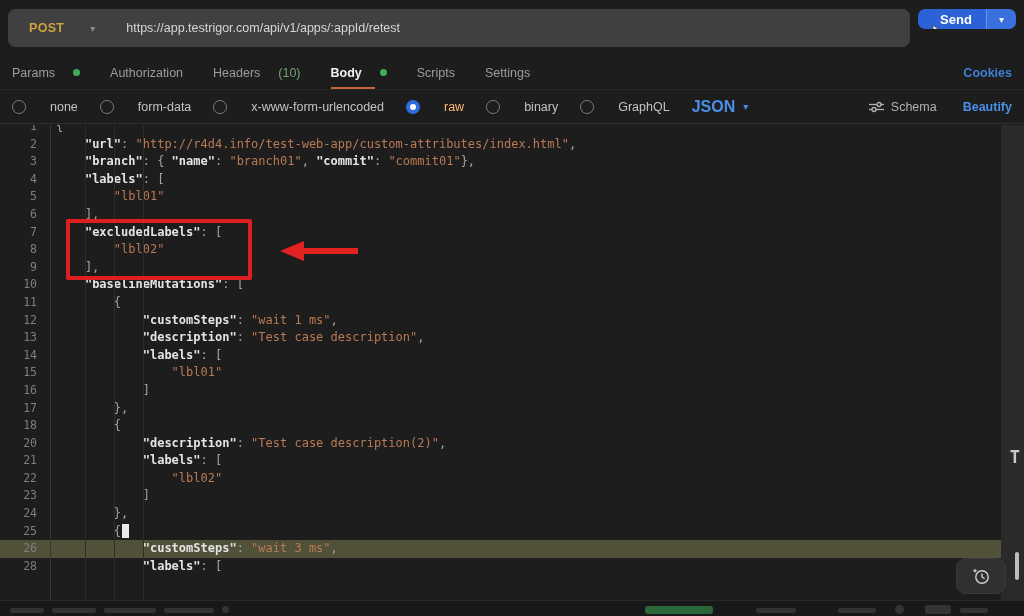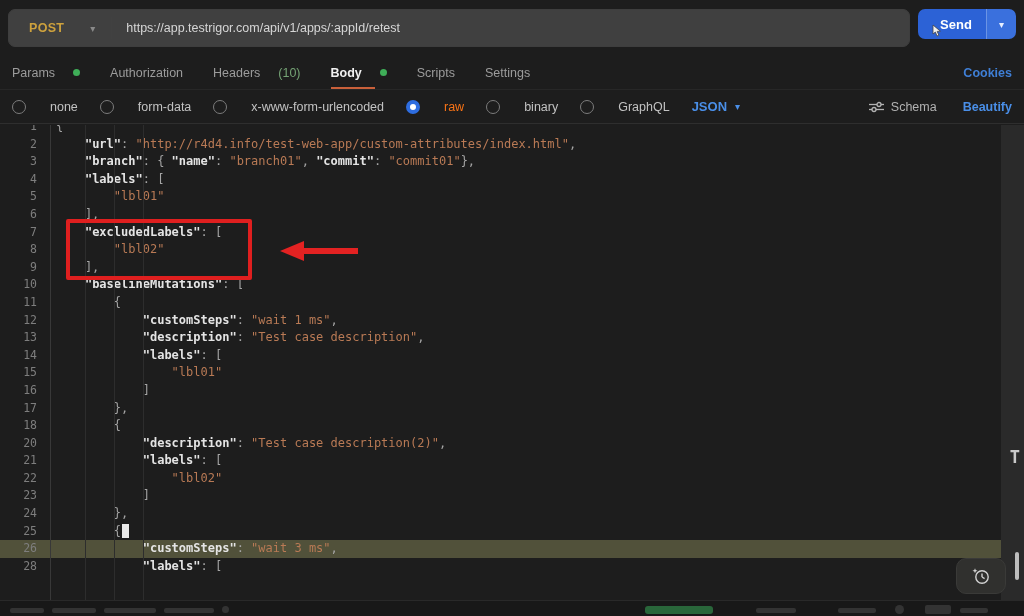--- a/index.html
+++ b/index.html
@@ -22,21 +22,21 @@
   }
   .method-label { color:#cda13d; font-weight:bold; font-size:12.5px; letter-spacing:.3px; }
   .chev { color:#8a8a8a; font-size:10px; }
   .url-divider { width:1px; height:22px; background:#414141; }
   .url-input {
     flex:1; background:transparent; border:none; outline:none;
     color:#d6d6d6; font-size:12.5px; padding-left:14px;
     font-family:"Liberation Sans", sans-serif;
   }
   .send-group {
-    position:absolute; right:8px; top:9px; width:98px; height:30px;
+    position:absolute; right:8px; top:9px; width:98px; height:20px;
     display:flex; border-radius:7px; overflow:hidden;
   }
   .send-main {
     flex:1; background:#2c62d6; color:#fff; font-weight:bold; font-size:13px;
     display:flex; align-items:center; justify-content:center; gap:4px; cursor:pointer;
     position:relative;
   }
   .send-split {
     width:30px; background:#3a70dd; border-left:1px solid rgba(255,255,255,.25);
     display:flex; align-items:center; justify-content:center; color:#e8efff; cursor:pointer;
@@ -61,23 +61,23 @@
   
   .options-row {
     position:absolute; top:90px; left:0; right:0; height:34px;
     display:flex; align-items:center; padding:0 12px; gap:22px;
     border-bottom:1px solid #2e2e2e;
   }
   .radio-item { display:flex; align-items:center; gap:24px; cursor:pointer; }
   .radio-circle { width:14px; height:14px; border-radius:50%; border:1.5px solid #7c7c7c; background:transparent; }
   .radio-item.selected .radio-circle { border:4.5px solid #2e6de0; background:#fff; }
   .radio-label { font-size:12.5px; color:#c2c2c2; }
-  .radio-item.selected .radio-label { color:#f97316; }
+  .radio-item.selected .radio-label { color:#fdba74; }
   .type-select { display:flex; align-items:center; gap:8px; cursor:pointer; }
-  .type-label { color:#4a8fe8; font-size:13px; font-weight:bold; }
+  .type-label { color:#4a8fe8; font-size:16px; font-weight:bold; }
   .type-chev { color:#4a8fe8; font-size:10px; }
   .options-right { margin-left:auto; display:flex; gap:18px; }
   .schema-btn { display:flex; align-items:center; gap:7px; color:#b2b2b2; font-size:12.5px; cursor:pointer; }
   .beautify-btn { color:#4a8fe8; font-size:12.5px; font-weight:bold; cursor:pointer;padding-left:8px; }
 
   
   .editor {
     position:absolute; top:125px; left:0; right:0; bottom:16px;
     background:#1d1d1d; overflow:hidden;
     font-family:"DejaVu Sans Mono", monospace; font-size:12px;

